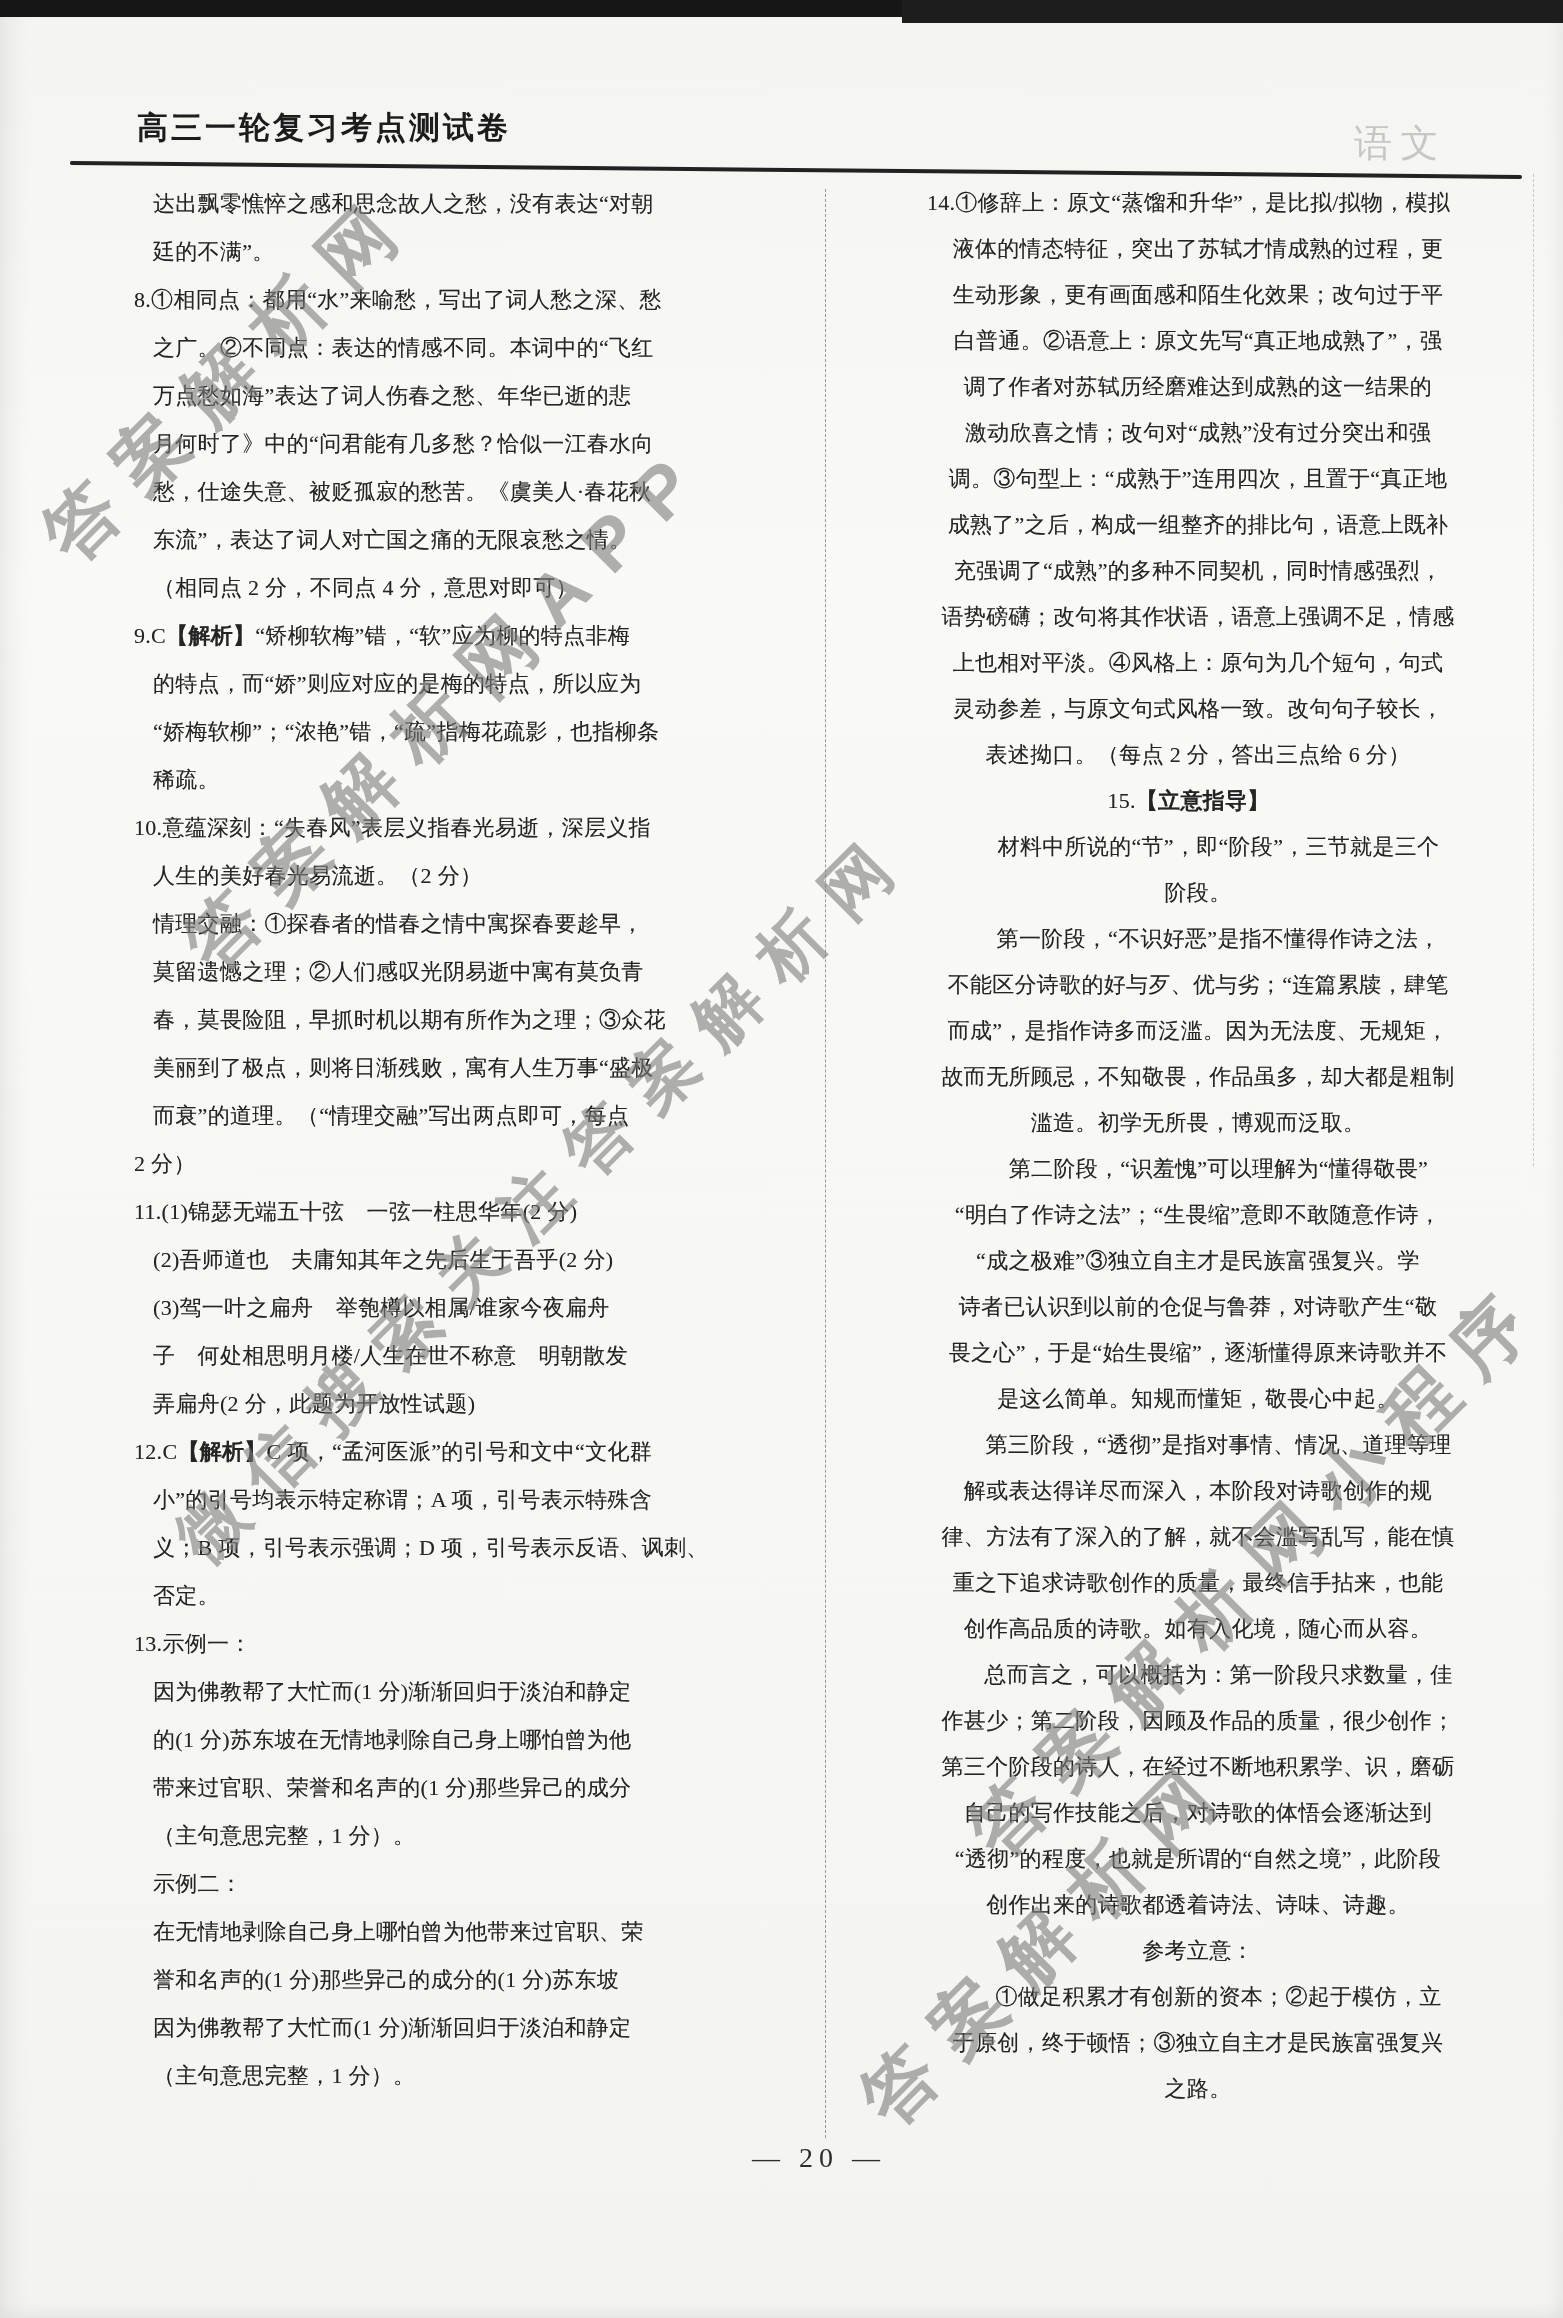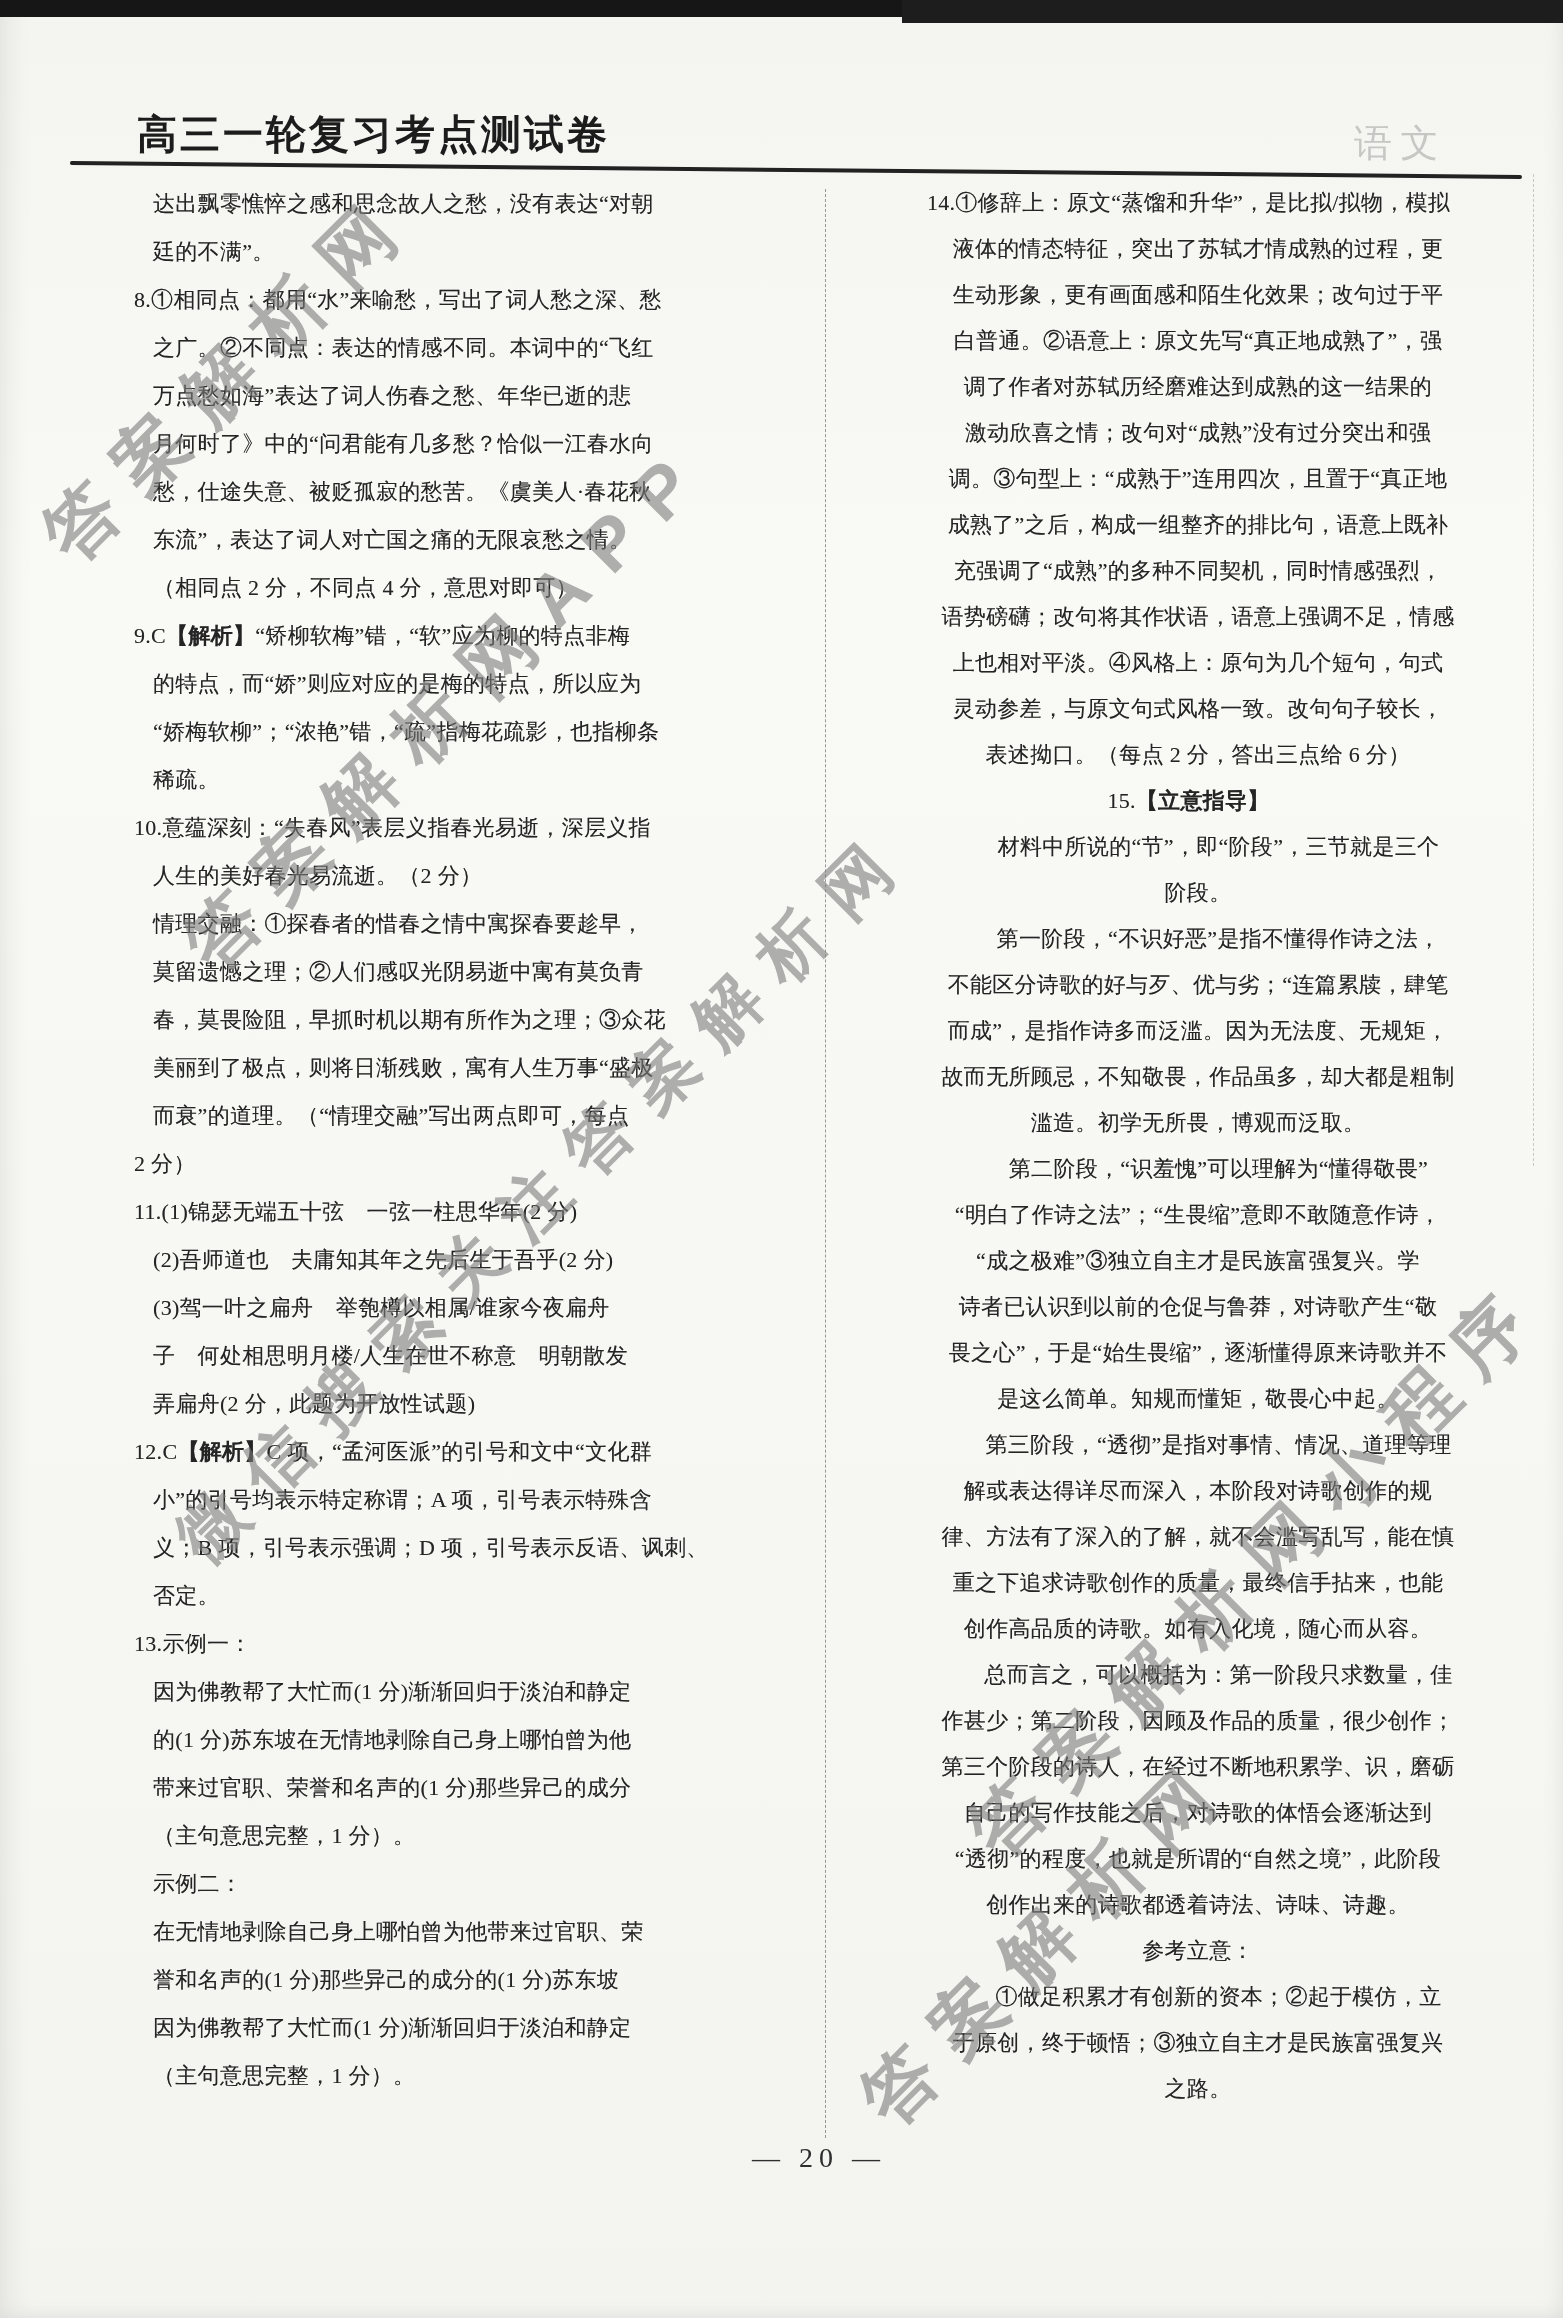--- a/index.html
+++ b/index.html
@@ -7,21 +7,21 @@
     position:relative;width:1564px;height:2319px;overflow:hidden;
     background:linear-gradient(180deg,#f4f4f1 0%,#f9f9f6 25%,#f6f6f3 70%,#f3f3f0 100%);
     font-family:"Liberation Serif","DejaVu Serif",serif;color:#242424;
     box-shadow:inset 10.8px 0 24px rgba(0,0,0,.06), inset -6px 0 18px rgba(0,0,0,.05);
   }
   .topbar{position:absolute;left:0;top:0;width:1564px;height:17px;background:#161616;}
   .topbar-right{position:absolute;left:902px;top:0;width:662px;height:23px;background:#1d1d1d;}
   .title{
     position:absolute;left:137px;top:107px;margin:0;
     font-family:"Liberation Sans","DejaVu Sans",sans-serif;
-    font-size:40px;font-weight:bold;letter-spacing:3px;color:#1c1c1c;
+    font-size:31px;font-weight:bold;letter-spacing:3px;color:#1c1c1c;
   }
   .subject{
     position:absolute;left:1354px;top:118px;font-size:38px;font-weight:normal;
     color:#8f8f8f;opacity:.45;letter-spacing:8.4px;filter:blur(0.6px);
   }
   .rule{
     position:absolute;left:70px;top:161px;width:1452px;height:4.2px;background:#222;
     transform:rotate(.55deg);transform-origin:left center;border-radius:1.8px;
   }
   .col{position:absolute;top:180px;font-size:22px;letter-spacing:0.3px;}

